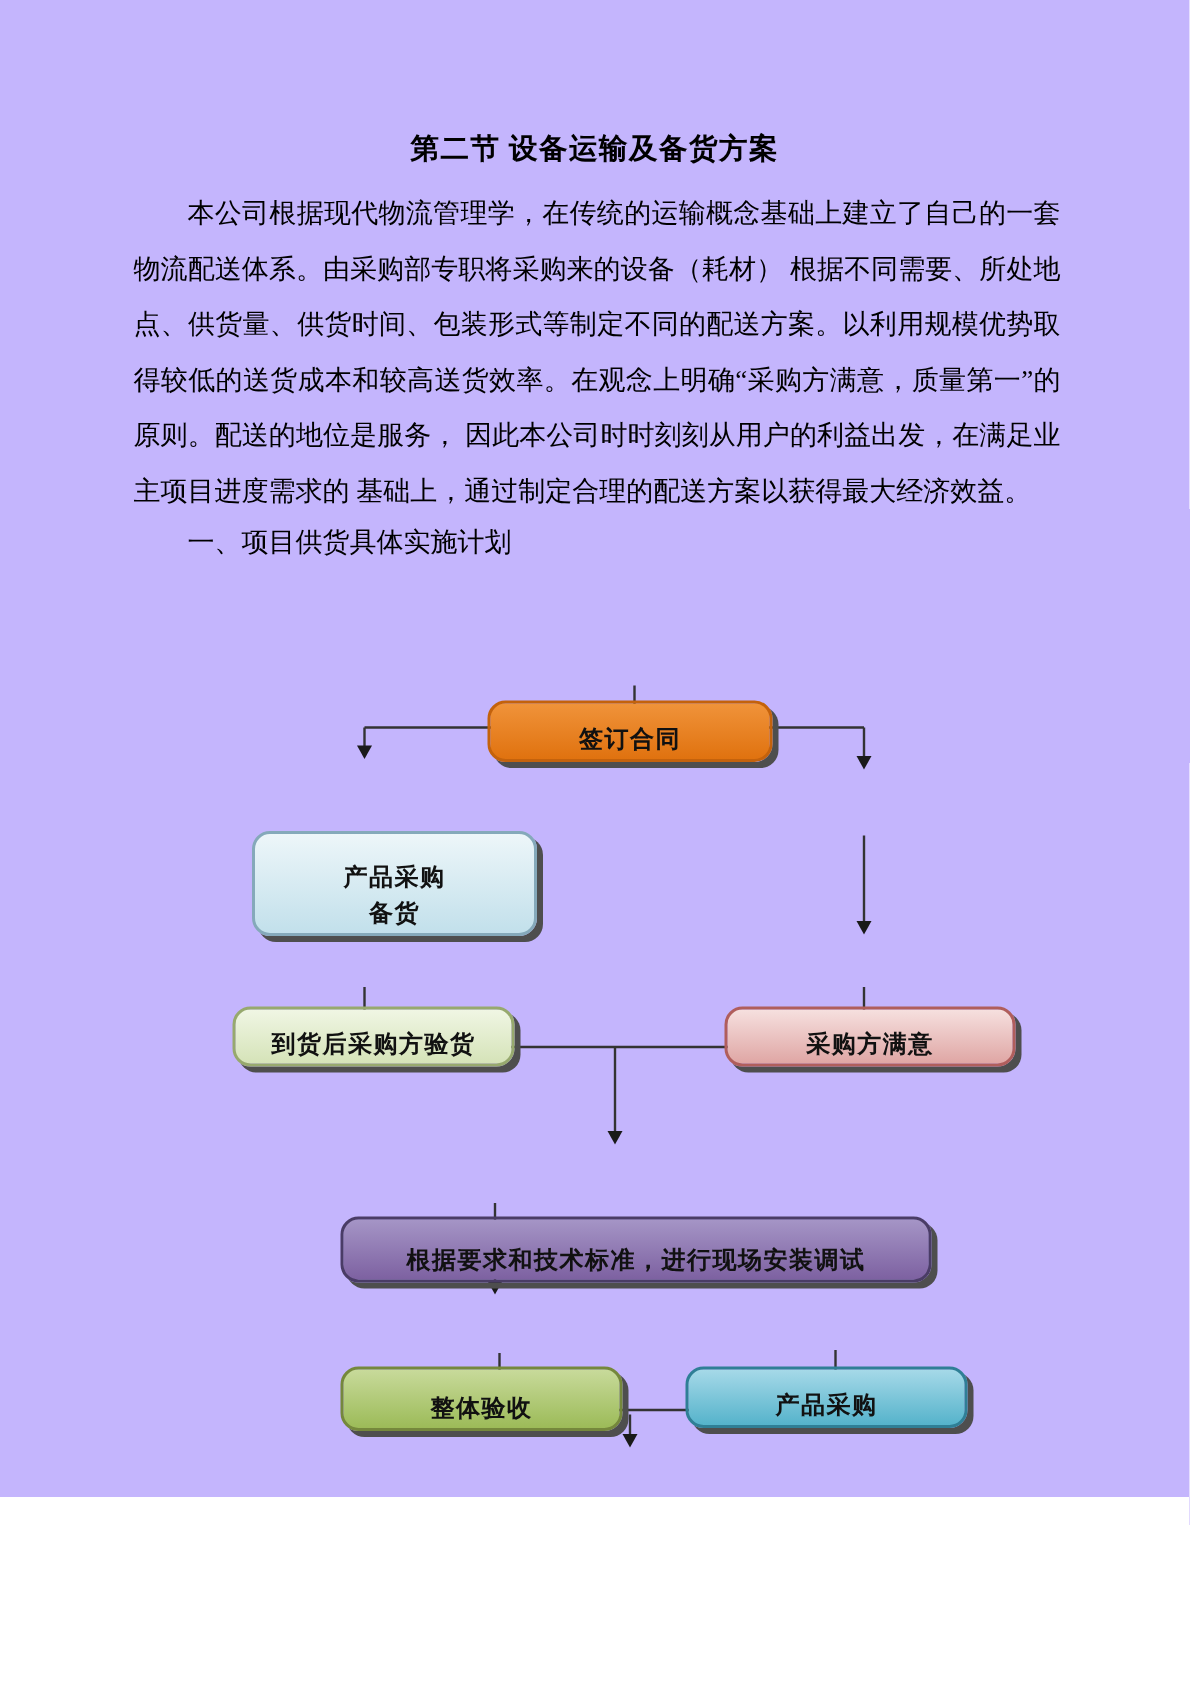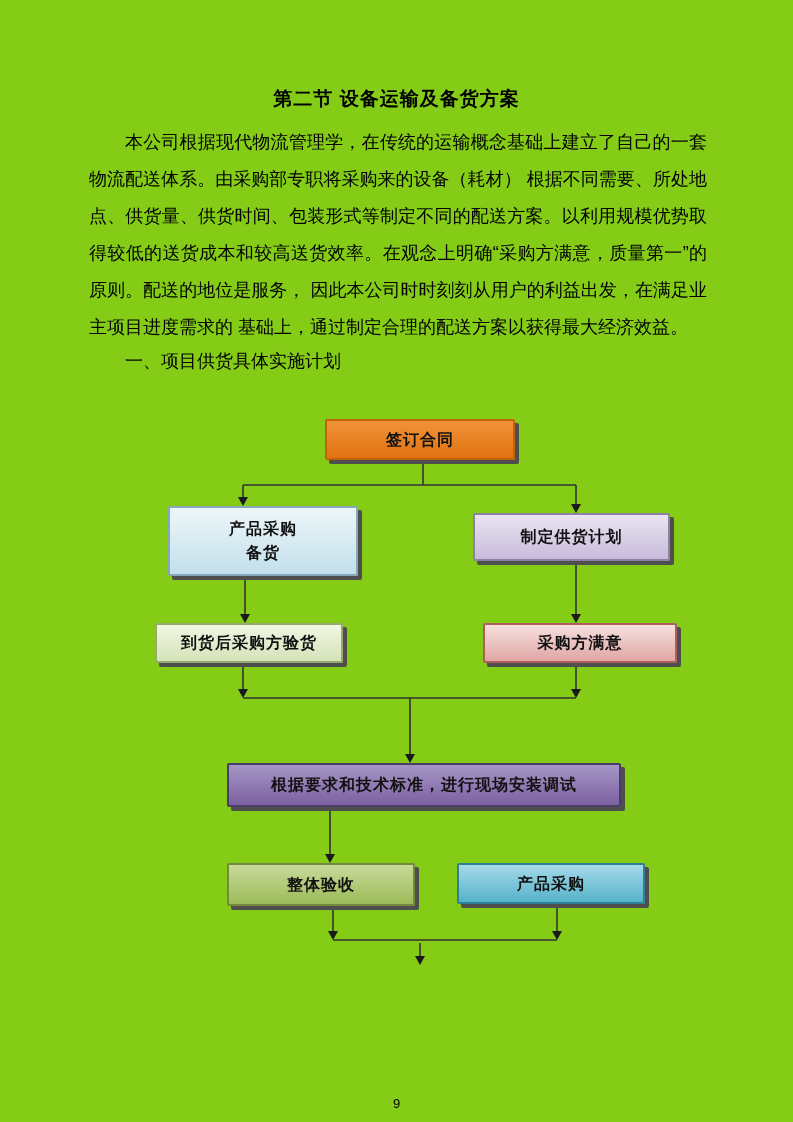--- a/index.html
+++ b/index.html
@@ -1,21 +1,21 @@
 <!DOCTYPE html>
 <html><head>
 <meta charset="utf-8">
 <style>
   html,body { margin:0; padding:0; background:#ffffff; }
   .page {
     position:relative;
-    width:793px; height:1122px;
+    width:793px; height:998px;
     margin:0 auto;
-    background:#84cc16;
-    font-family:Liberation Sans, sans-serif;
+    background:#c4b5fd;
+    font-family:Liberation Serif, serif;
     color:#000;
     overflow:hidden;
   }
   .doc-title {
     margin:0; padding-top:86px;
     text-align:center;
     font-size:19px; font-weight:bold;
     letter-spacing:1px;
   }
   .body-text {
@@ -36,27 +36,28 @@
   .flowchart {
     position:absolute; left:0; top:410px;
     width:793px; height:612px;
   }
   .connectors { position:absolute; left:0; top:0; }
   .connectors line { stroke:#333; stroke-width:1.6; }
   .connectors polygon { fill:#1a1a1a; }
   .node {
     position:absolute;
     border:2px solid #888;
-    border-radius:2px;
+    border-radius:12px;
     box-shadow:4px 4px 0 #4e4e4e;
     display:flex; flex-direction:column;
-    align-items:center; justify-content:center;
+    align-items:center; justify-content:flex-end;
     font-size:16px; font-weight:bold; color:#111;
     text-align:center; line-height:24px;
     letter-spacing:1px;
+    margin-top:48px;
   }
   .n-sign       { left:325px; top:9px;   width:186px; height:37px; }
   .n-procure    { left:168px; top:96px;  width:186px; height:66px; }
   .n-plan       { left:473px; top:103px; width:193px; height:44px; }
   .n-inspect    { left:155px; top:213px; width:184px; height:36px; }
   .n-satisfied  { left:483px; top:213px; width:190px; height:36px; }
   .n-install    { left:227px; top:353px; width:390px; height:40px; }
   .n-accept     { left:227px; top:453px; width:184px; height:39px; }
   .n-training   { left:457px; top:453px; width:184px; height:37px; }
   .n-delivery   { left:313px; top:555px; width:196px; height:43px; }
@@ -121,23 +122,20 @@
 
     <div class="node n-sign" style="background: linear-gradient(rgb(240, 147, 58), rgb(224, 114, 15)); border-color: rgb(196, 98, 12);">
       <span>签订合同</span>
     </div>
 
     <div class="node n-procure" style="background: linear-gradient(rgb(237, 246, 249), rgb(194, 224, 235)); border-color: rgb(133, 169, 186);">
       <span>产品采购</span>
       <span>备货</span>
     </div>
 
-    <div class="node n-plan" style="background: linear-gradient(rgb(233, 228, 241), rgb(200, 187, 219)); border-color: rgb(143, 128, 168);">
-      <span>制定供货计划</span>
-    </div>
 
     <div class="node n-satisfied" style="background: linear-gradient(rgb(246, 224, 223), rgb(223, 166, 164)); border-color: rgb(176, 94, 92);">
       <span>采购方满意</span>
     </div>
 
     <div class="node n-inspect" style="background: linear-gradient(rgb(240, 246, 228), rgb(213, 227, 184)); border-color: rgb(151, 169, 110);">
       <span>到货后采购方验货</span>
     </div>
 
     <div class="node n-install" style="background: linear-gradient(rgb(165, 149, 198), rgb(125, 97, 161)); border-color: rgb(74, 60, 102);">

